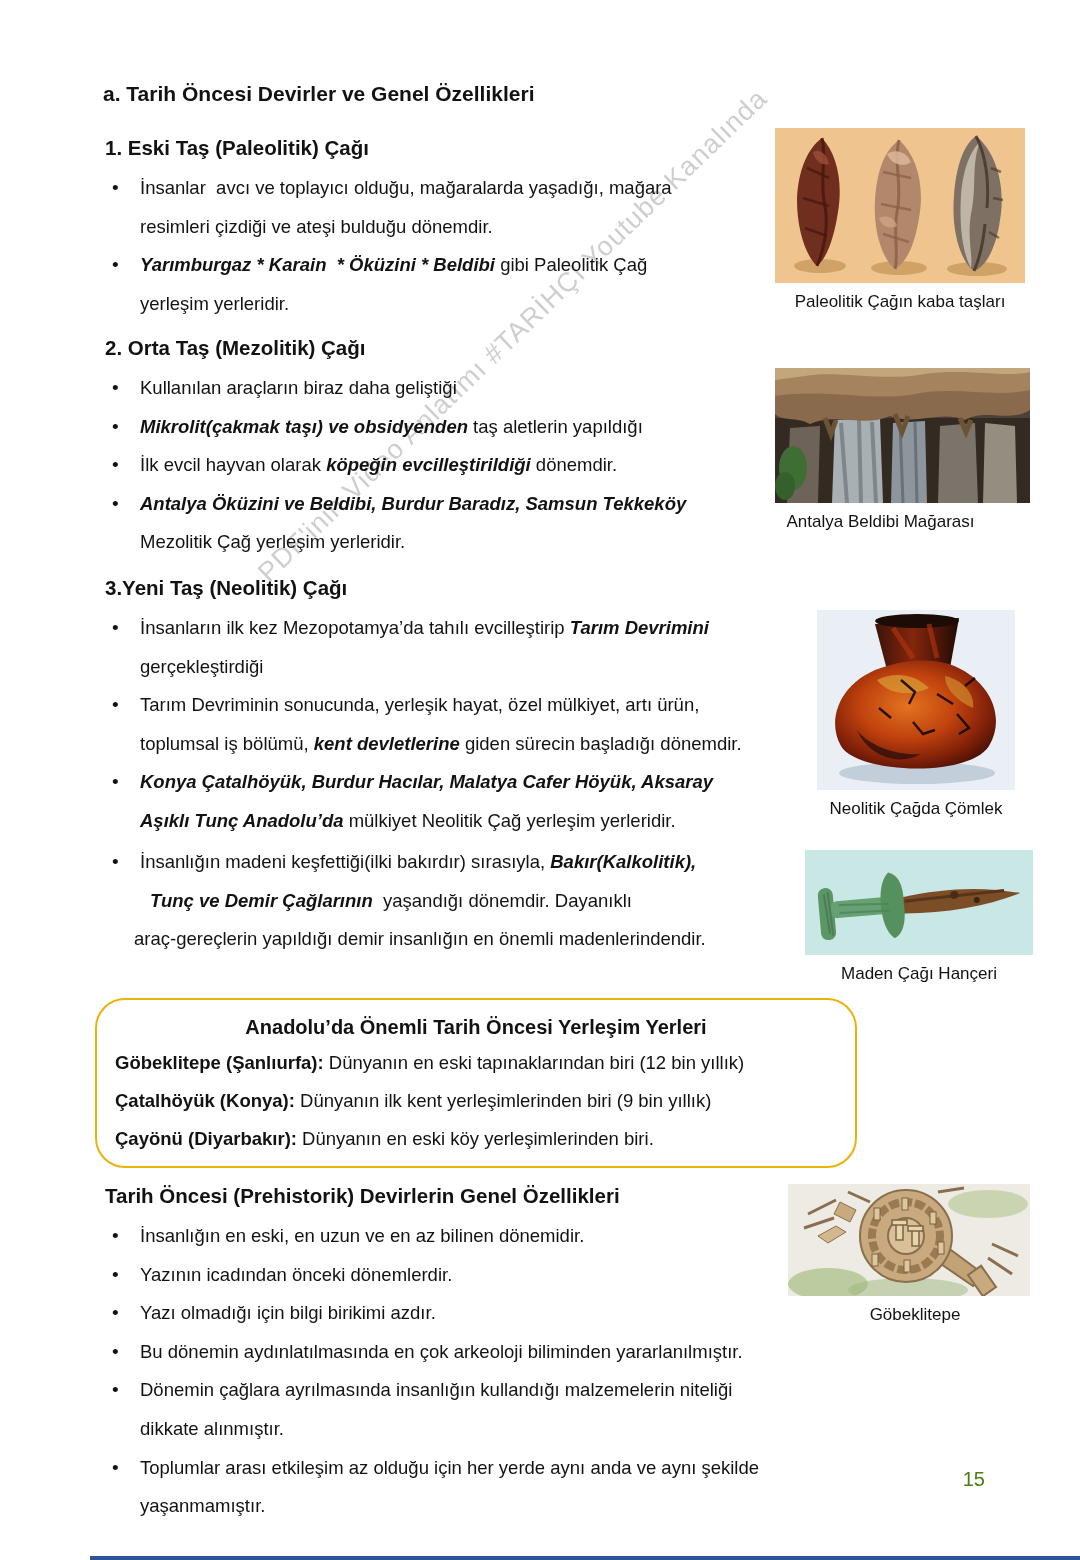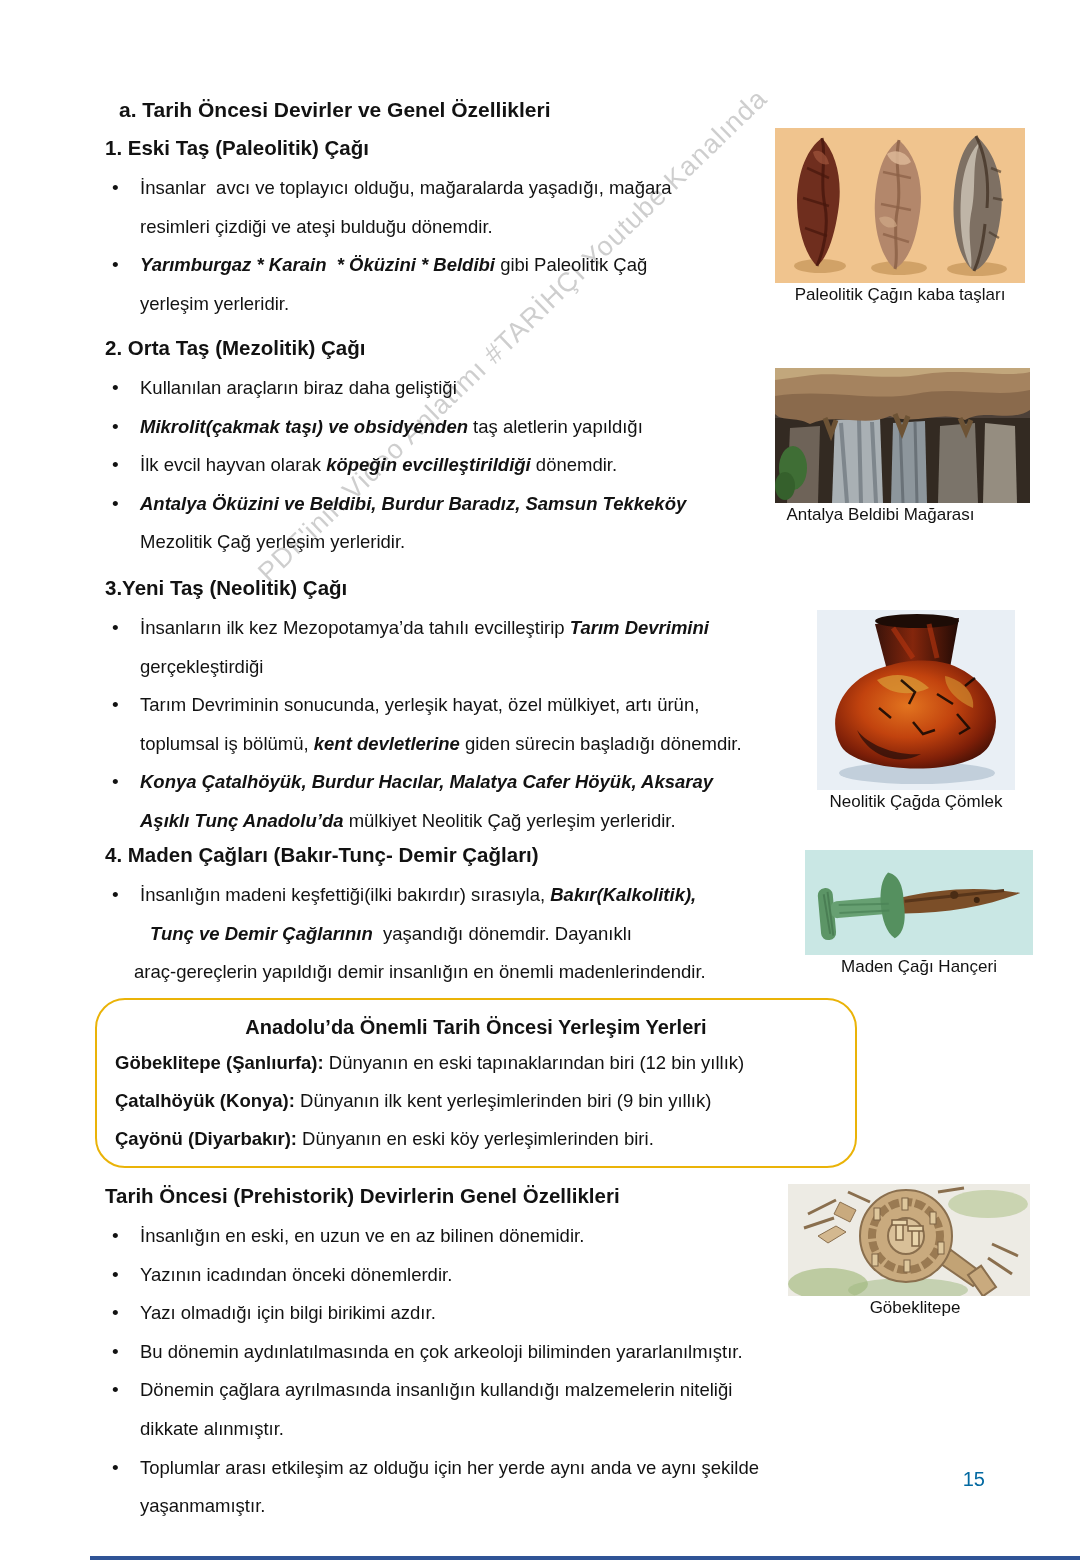--- a/index.html
+++ b/index.html
@@ -1,51 +1,51 @@
 <!DOCTYPE html>
 <html><head>
 <meta charset="utf-8">
 <style>
   html,body { margin:0; padding:0; background:#ffffff; }
   .page { position:relative; width:1080px; height:1560px; background:#ffffff;
           font-family:"Liberation Sans","DejaVu Sans",sans-serif; color:#121212; overflow:hidden; }
 
-  .h1 { position:absolute; left:103px; top:82px; font-size:21px; font-weight:700; margin:16px; z-index:2; }
+  .h1 { position:absolute; left:103px; top:82px; font-size:21px; font-weight:700; margin:0; z-index:2; }
 
   .sec { position:absolute; left:105px; width:710px; z-index:2; }
   .sec h2 { font-size:20.5px; font-weight:700; margin:0 0 9px 0; }
   #s1 { top:136px; } #s2 { top:336px; } #s3 { top:576px; } #s4 { top:843px; }
   #s5 { top:1184px; width:770px; }
 
   .b { display:flex; }
   .dot { width:28px; flex:none; padding-left:7px; }
   .dot::before { content:"\2022"; font-size:19px; line-height:38.6px; }
   .bt { flex:1; }
   .ln { display:block; line-height:38.6px; font-size:18.5px; white-space:nowrap; }
   .bi { font-weight:700; font-style:italic; }
 
   .fig { position:absolute; z-index:2; }
   .fig svg { display:block; }
-  .cap { text-align:center; font-size:17px; margin-top:1px; line-height:1.25; }
+  .cap { text-align:center; font-size:17px; margin-top:8px; line-height:1.25; }
   #fig-stones  { left:775px; top:128px; width:250px; }
   #fig-cave    { left:775px; top:368px; width:211px; }
   #fig-pot     { left:817px; top:610px; width:198px; }
   #fig-dagger  { left:793px; top:850px; width:228px;padding-left:12px; }
   #fig-gobekli { left:788px; top:1184px; width:254px; }
 
   .ibox { position:absolute; left:95px; top:998px; width:722px; border:2px solid #eab308;
           border-radius:30px; padding:12px 18px 8px 18px; z-index:2; }
   .ibox .ttl { text-align:center; font-size:20px; font-weight:700; line-height:30px; margin-bottom:2px; }
   .ibrow { font-size:18.5px; line-height:38px; white-space:nowrap; }
   .ibrow .lbl { font-weight:700; }
 
   #watermark { position:absolute; left:252px; top:566px; transform:rotate(-44deg);
                transform-origin:0 0; font-size:27px; color:#9e9e9e; opacity:.5;
                white-space:nowrap; z-index:1; letter-spacing:1px; }
-  #pagenum { position:absolute; right:95px; top:1468px; font-size:20px; color:#0369a1; z-index:2; }
+  #pagenum { position:absolute; right:95px; top:1468px; font-size:20px; color:#4d7c0f; z-index:2; }
   #footline { position:absolute; left:90px; right:0; bottom:0; height:4px; background:#2f5496; z-index:2; }
 </style>
 </head>
 <body>
 
 <div class="page">
 
   <div id="watermark">PDF'inin Video Anlatımı #TARİHÇİ Youtube Kanalında</div>
 
   <h1 class="h1">a. Tarih Öncesi Devirler ve Genel Özellikleri</h1>
@@ -116,21 +116,20 @@
     <div class="b">
       <span class="dot"></span>
       <div class="bt">
         <span class="ln"><span class="bi">Konya Çatalhöyük, Burdur Hacılar, Malatya Cafer Höyük, Aksaray</span></span>
         <span class="ln"><span class="bi">Aşıklı Tunç Anadolu’da</span><span> mülkiyet Neolitik Çağ yerleşim yerleridir.</span></span>
       </div>
     </div>
   </section>
 
   <section class="sec" id="s4">
-    <h2>4. Maden Çağları (Bakır-Tunç- Demir Çağları)</h2>
     <div class="b">
       <span class="dot"></span>
       <div class="bt">
         <span class="ln"><span>İnsanlığın madeni keşfettiği(ilki bakırdır) sırasıyla, </span><span class="bi">Bakır(Kalkolitik),</span></span>
         <span class="ln" style="padding-left:10px;"><span class="bi">Tunç ve Demir Çağlarının</span><span>&nbsp; yaşandığı dönemdir. Dayanıklı</span></span>
         <span class="ln" style="margin-left:-6px;"><span>araç-gereçlerin yapıldığı demir insanlığın en önemli madenlerindendir.</span></span>
       </div>
     </div>
   </section>
 

